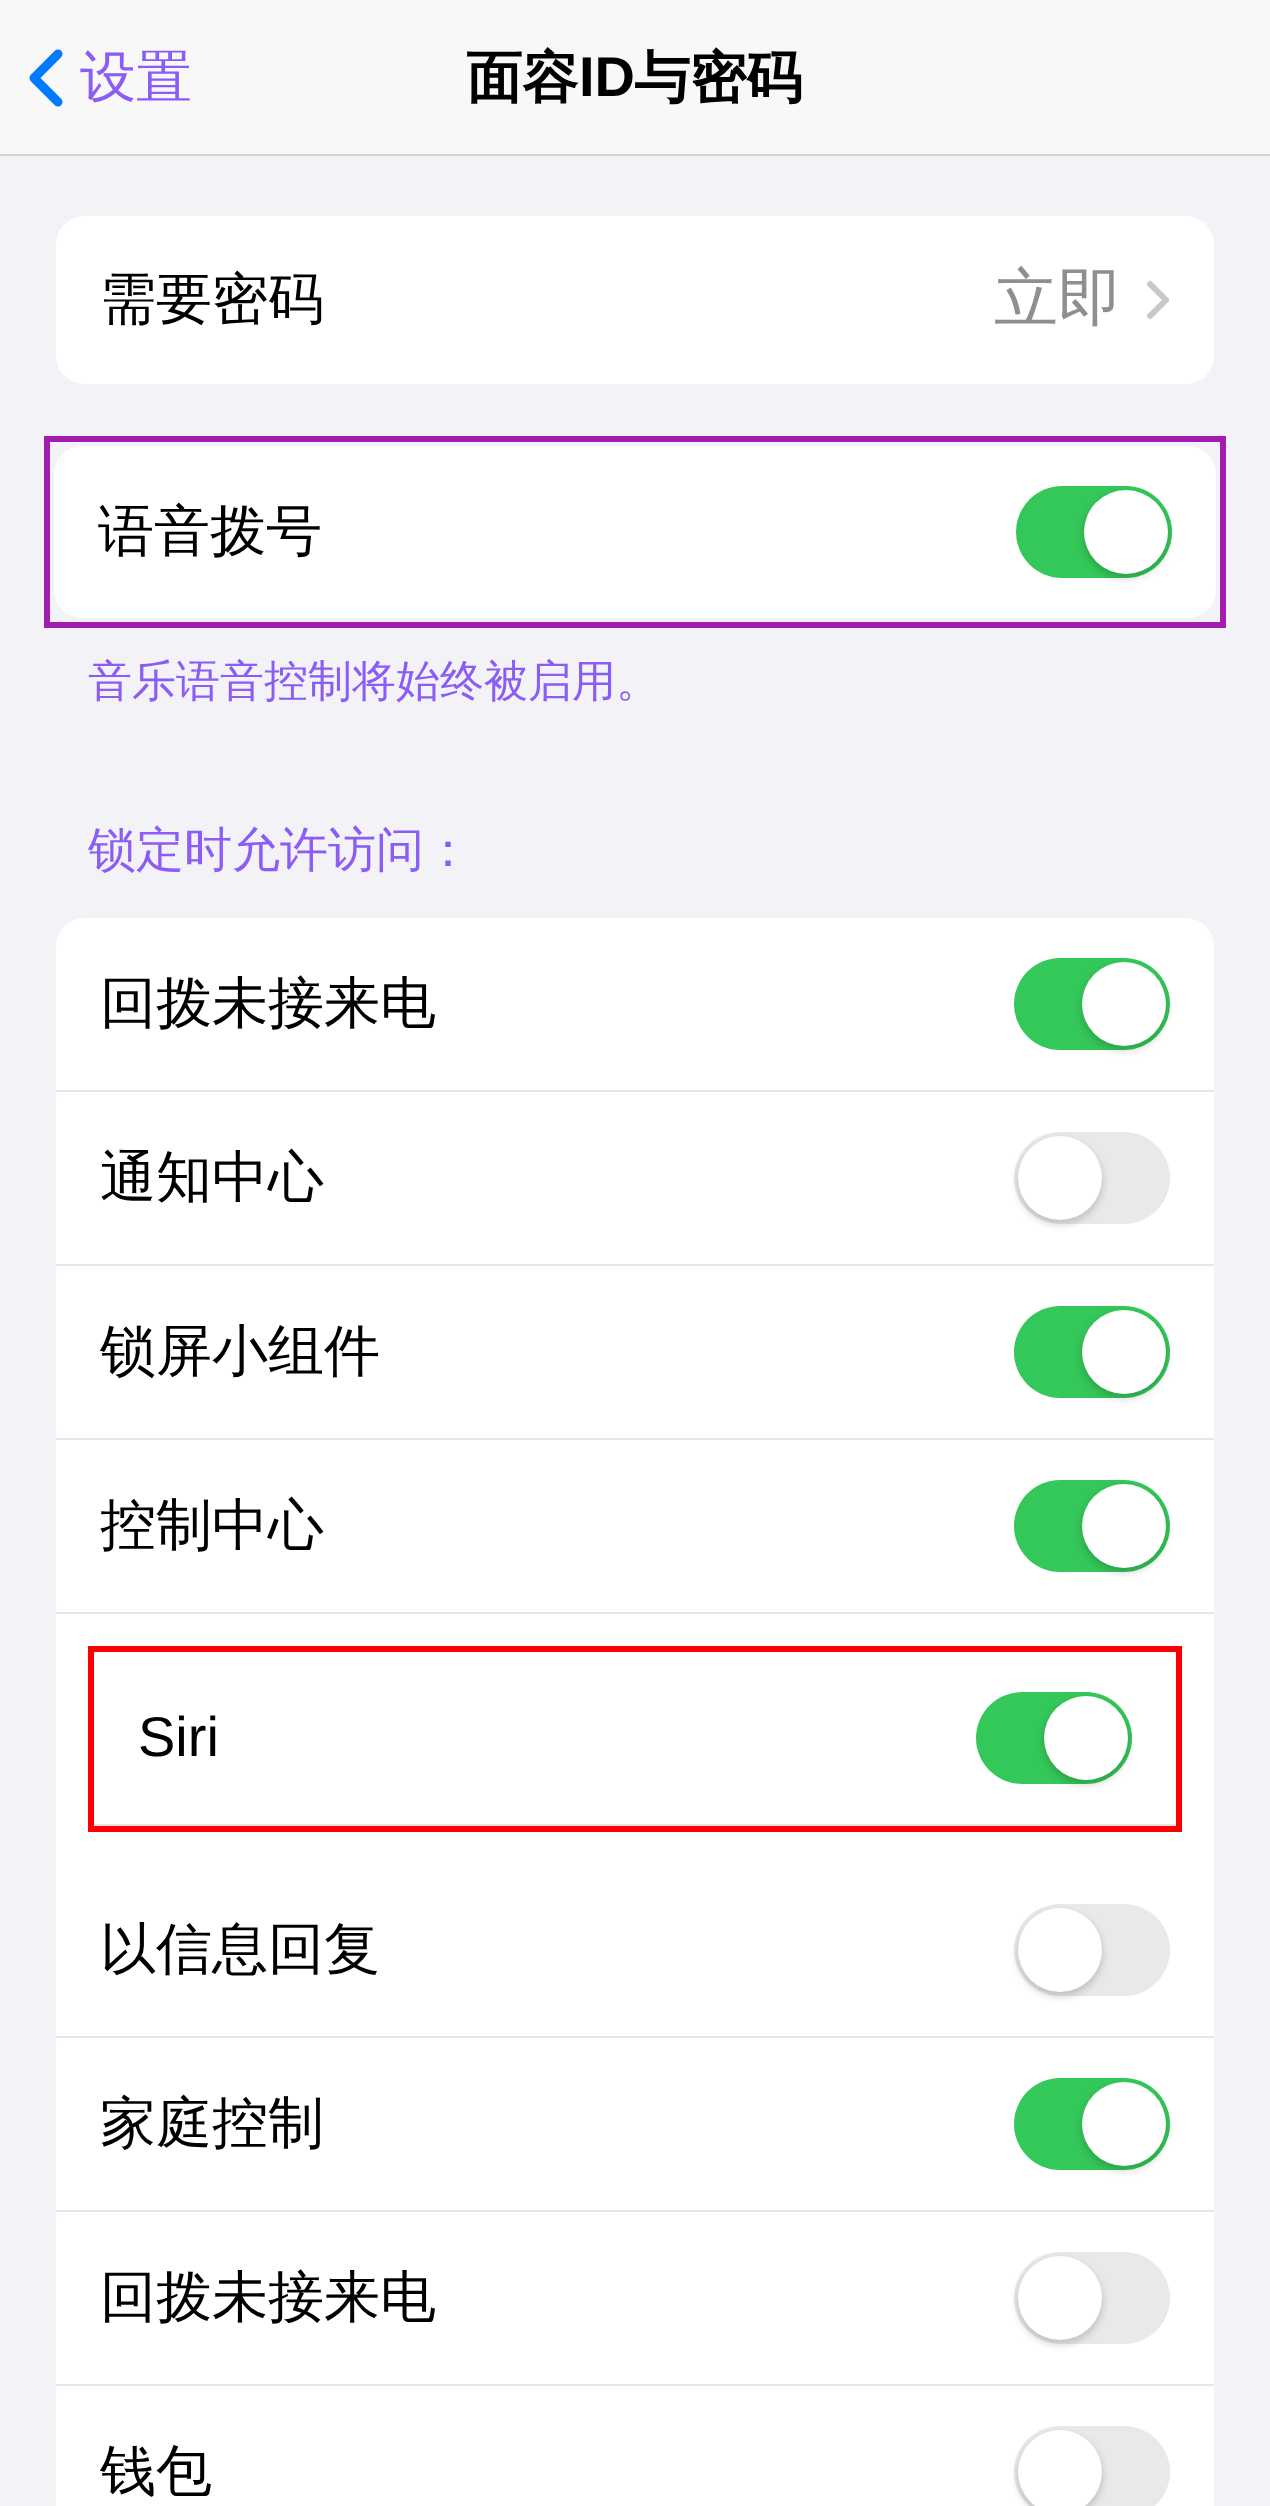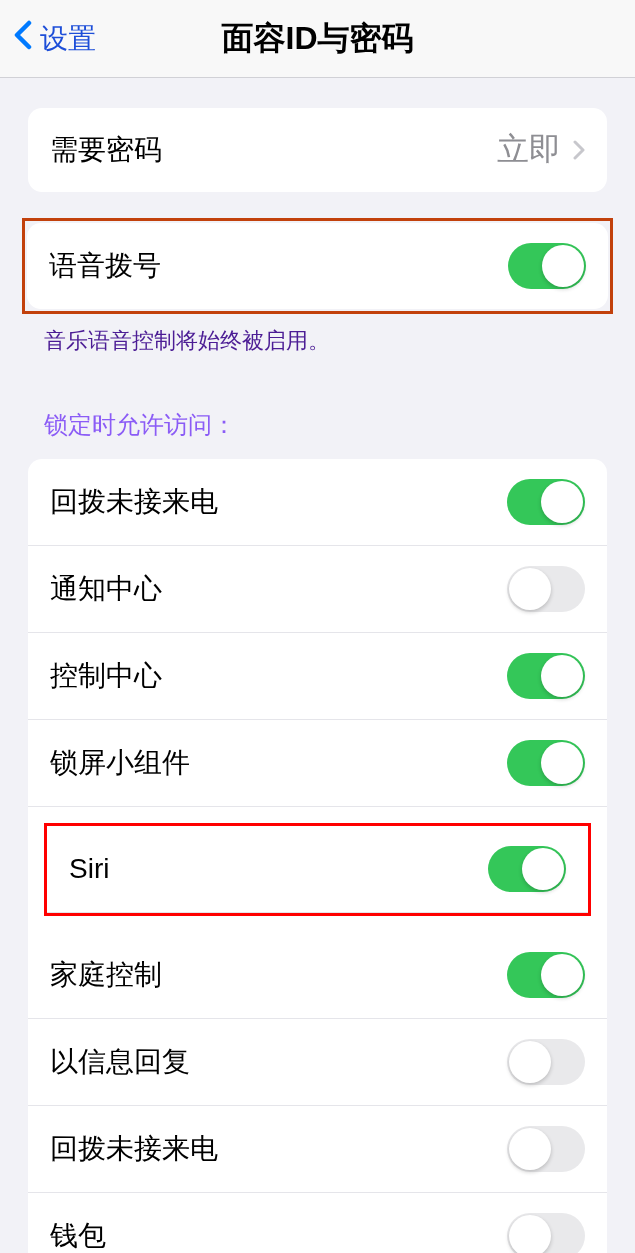--- a/index.html
+++ b/index.html
@@ -18,35 +18,35 @@
       background: #f8f8f8;
       border-bottom: 1px solid #d1d1d6;
       height: 78px;
       display: flex;
       align-items: center;
       position: relative;
       padding: 0 14px;
     }
     .back-button {
       display: flex;
-      align-items: flex-start;
-      color: #1d4ed8;
+      align-items: center;
+      color: #8b5cf6;
       font-size: 28px;
       cursor: pointer;
     }
     .back-chevron {
       width: 18px;
       height: 30px;
       margin-right: 8px;
     }
     .header-title {
       position: absolute;
       left: 50%;
       transform: translateX(-50%);
-      font-size: 32px;
+      font-size: 28px;
       font-weight: 600;
       color: #000;
     }
     .content {
       padding: 0 0 0 0;
     }
     .group {
       background: #fff;
       margin: 30px 28px 0 28px;
       border-radius: 14px;
@@ -106,32 +106,32 @@
       box-shadow: 0 2px 4px rgba(0,0,0,0.2);
     }
     .toggle-on .toggle-knob {
       right: 2px;
     }
     .toggle-off .toggle-knob {
       left: 2px;
     }
     .footer-text {
       font-size: 22px;
-      color: #4c1d95;
+      color: #8b5cf6;
       padding: 12px 44px 0 44px;
       line-height: 1.4;
     }
     .section-header {
       font-size: 24px;
       color: #8b5cf6;
       padding: 0 44px 10px 44px;
       margin-top: 52px;
     }
     .highlight-box {
-      border: 3px solid #c2410c;
+      border: 3px solid #a21caf;
       margin: 26px 22px 0 22px;
       border-radius: 0;
     }
     .highlight-box .group {
       margin: 2px 2px 2px 2px;
       border-radius: 14px;
     }
     .group-lock {
       margin-top: 8px;
     }
@@ -184,52 +184,52 @@
           <div class="toggle-knob"></div>
         </div>
       </div>
       <div class="row">
         <span class="row-label">通知中心</span>
         <div class="toggle toggle-off">
           <div class="toggle-knob"></div>
         </div>
       </div>
       <div class="row">
+        <span class="row-label">锁屏小组件</span>
+        <div class="toggle toggle-on">
+          <div class="toggle-knob"></div>
+        </div>
+      </div>
+      <div class="row">
         <span class="row-label">控制中心</span>
-        <div class="toggle toggle-on">
-          <div class="toggle-knob"></div>
-        </div>
-      </div>
-      <div class="row">
-        <span class="row-label">锁屏小组件</span>
         <div class="toggle toggle-on">
           <div class="toggle-knob"></div>
         </div>
       </div>
       <div style="border: 3px solid rgb(255, 0, 0); margin: 16px;">
         <div class="row" style="border-bottom: 1px solid rgb(229, 229, 234);">
           <span class="row-label">Siri</span>
           <div class="toggle toggle-on">
             <div class="toggle-knob"></div>
           </div>
         </div>
       </div>
       <div class="row">
+        <span class="row-label">以信息回复</span>
+        <div class="toggle toggle-off">
+          <div class="toggle-knob"></div>
+        </div>
+      </div>
+      <div class="row">
         <span class="row-label">家庭控制</span>
         <div class="toggle toggle-on">
           <div class="toggle-knob"></div>
         </div>
       </div>
       <div class="row">
-        <span class="row-label">以信息回复</span>
-        <div class="toggle toggle-off">
-          <div class="toggle-knob"></div>
-        </div>
-      </div>
-      <div class="row">
         <span class="row-label">回拨未接来电</span>
         <div class="toggle toggle-off">
           <div class="toggle-knob"></div>
         </div>
       </div>
       <div class="row">
         <span class="row-label">钱包</span>
         <div class="toggle toggle-off">
           <div class="toggle-knob"></div>
         </div>

